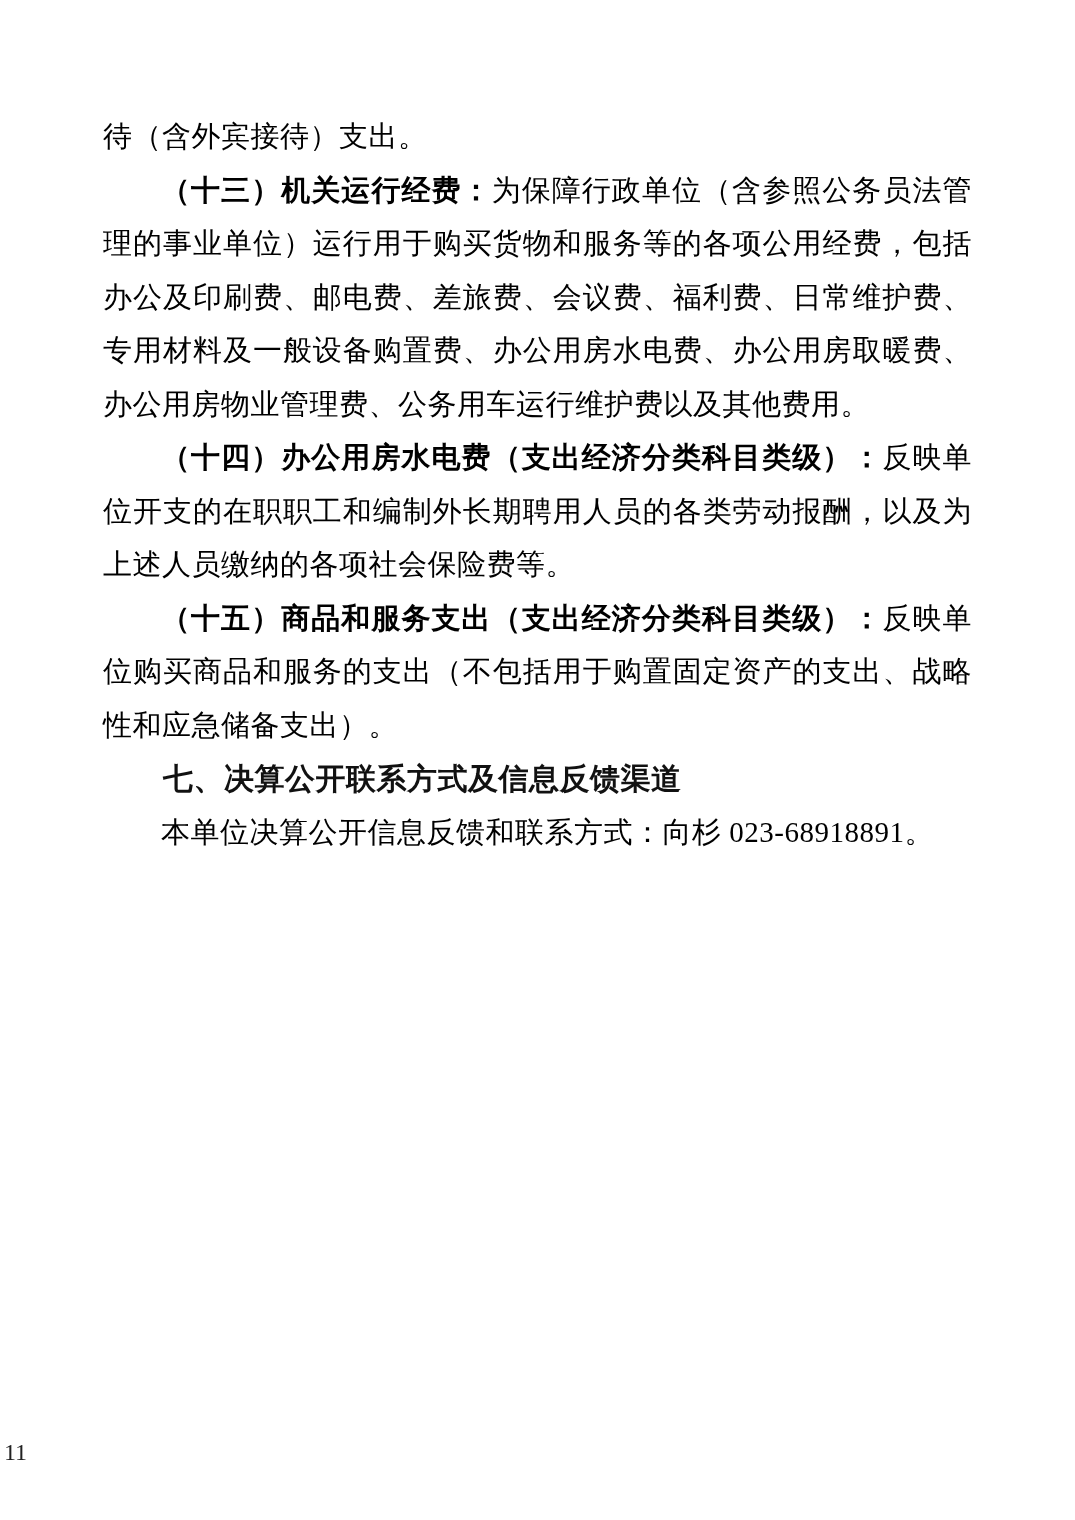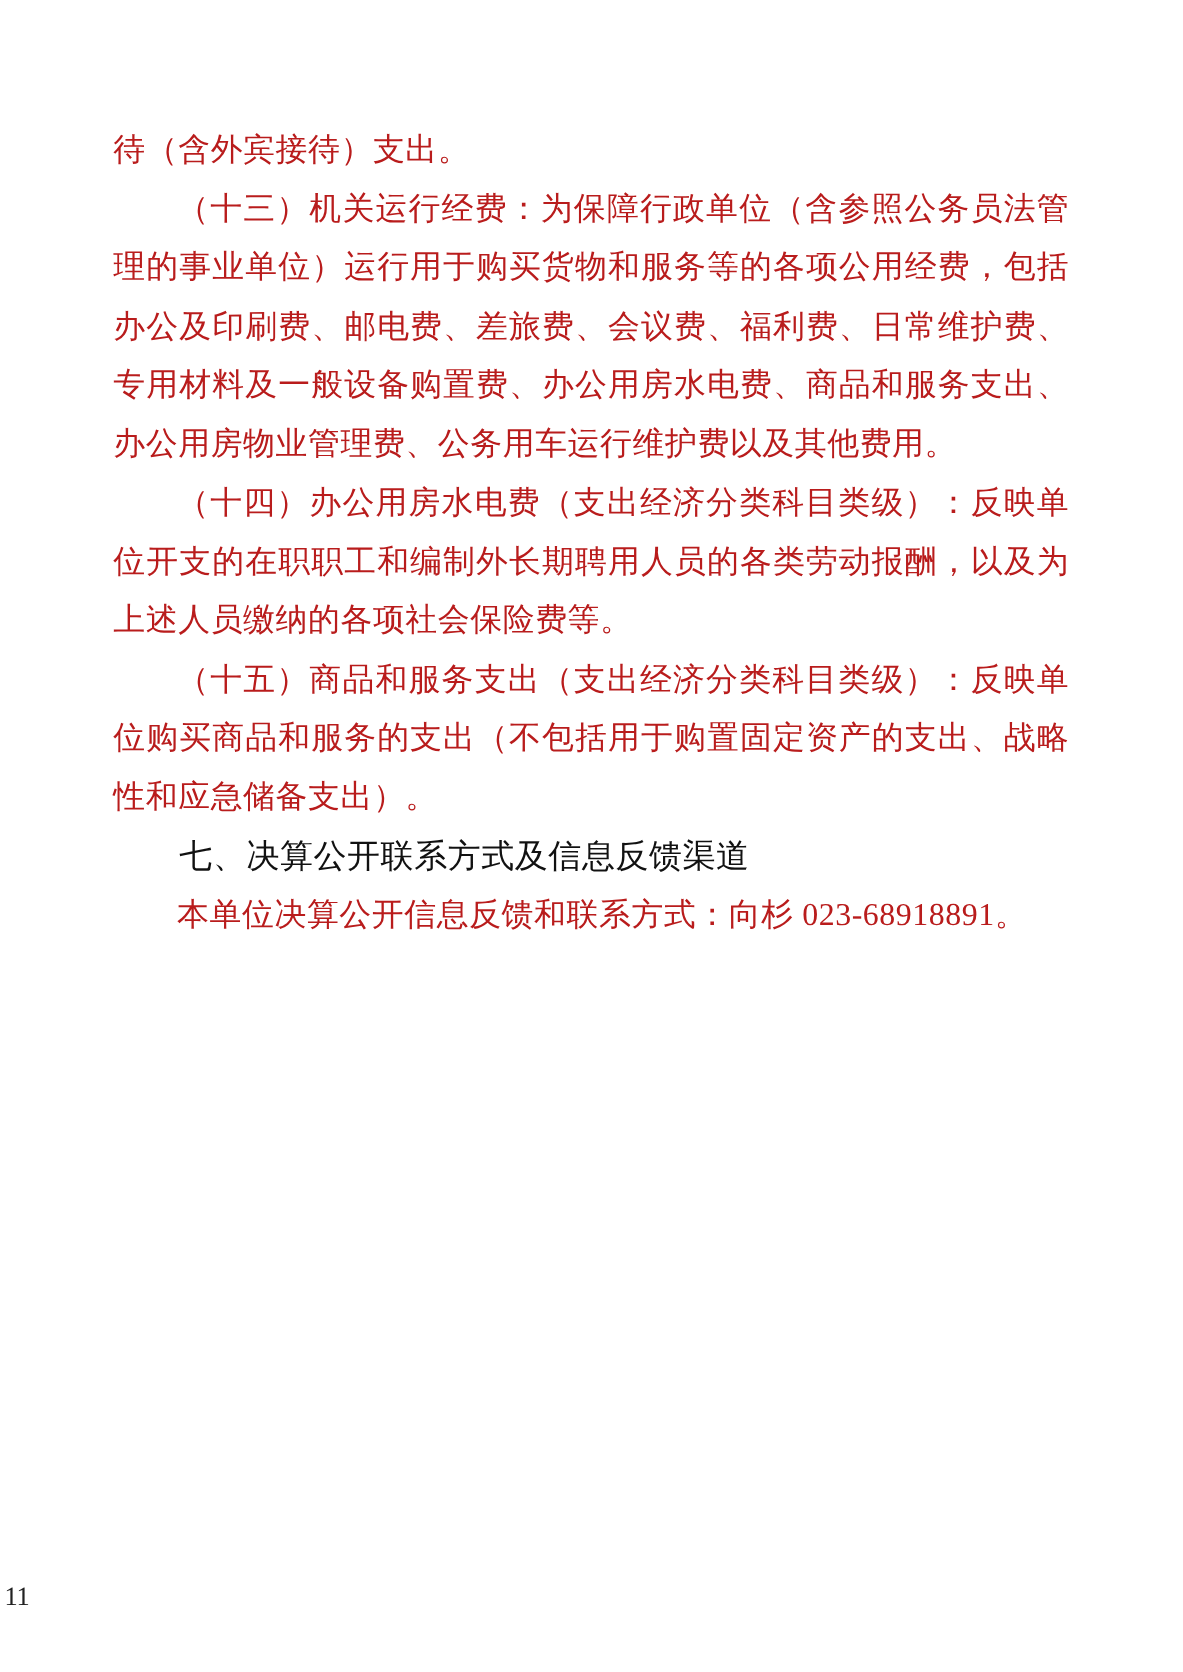--- a/index.html
+++ b/index.html
@@ -18,38 +18,38 @@
   .content {
     position: absolute;
     top: 110px;
     left: 103px;
     width: 869px;
   }
   .line {
     margin: 0;
     font-size: 29px;
     line-height: 53.5px;
-    color: #b91c1c;
+    color: #000000;
     text-align: justify;
     text-justify: inter-ideograph;
     word-break: break-all;
     letter-spacing: 0.5px;
   }
   .indent {
     text-indent: 2em;
   }
   .lead {
-    font-weight: normal;
+    font-weight: bold;
   }
   .section-heading {
     margin: 0;
     font-size: 30px;
     line-height: 53.5px;
     color: #111111;
-    font-weight: normal;
+    font-weight: bold;
     font-family: "Liberation Sans", sans-serif;
     text-indent: 2em;
     letter-spacing: 0.5px;
   }
   .page-number {
     position: absolute;
     top: 1438px;
     left: 4px;
     width: 100%;
     text-align: left;
@@ -60,21 +60,21 @@
   }
 </style>
 </head>
 <body>
 
 <div class="page">
   <div class="content">
 
     <p class="line">待（含外宾接待）支出。</p>
 
-    <p class="line indent"><span class="lead">（十三）机关运行经费：</span><span>为保障行政单位（含参照公务员法管理的事业单位）运行用于购买货物和服务等的各项公用经费，包括办公及印刷费、邮电费、差旅费、会议费、福利费、日常维护费、专用材料及一般设备购置费、办公用房水电费、商品和服务支出、办公用房物业管理费、公务用车运行维护费以及其他费用。</span></p>
+    <p class="line indent"><span class="lead">（十三）机关运行经费：</span><span>为保障行政单位（含参照公务员法管理的事业单位）运行用于购买货物和服务等的各项公用经费，包括办公及印刷费、邮电费、差旅费、会议费、福利费、日常维护费、专用材料及一般设备购置费、办公用房水电费、办公用房取暖费、办公用房物业管理费、公务用车运行维护费以及其他费用。</span></p>
 
     <p class="line indent"><span class="lead">（十四）办公用房水电费（支出经济分类科目类级）：</span><span>反映单位开支的在职职工和编制外长期聘用人员的各类劳动报酬，以及为上述人员缴纳的各项社会保险费等。</span></p>
 
     <p class="line indent"><span class="lead">（十五）商品和服务支出（支出经济分类科目类级）：</span><span>反映单位购买商品和服务的支出（不包括用于购置固定资产的支出、战略性和应急储备支出）。</span></p>
 
 
 
     <h2 class="section-heading">七、决算公开联系方式及信息反馈渠道</h2>
 
     <p class="line indent">本单位决算公开信息反馈和联系方式：向杉 023-68918891。</p>

